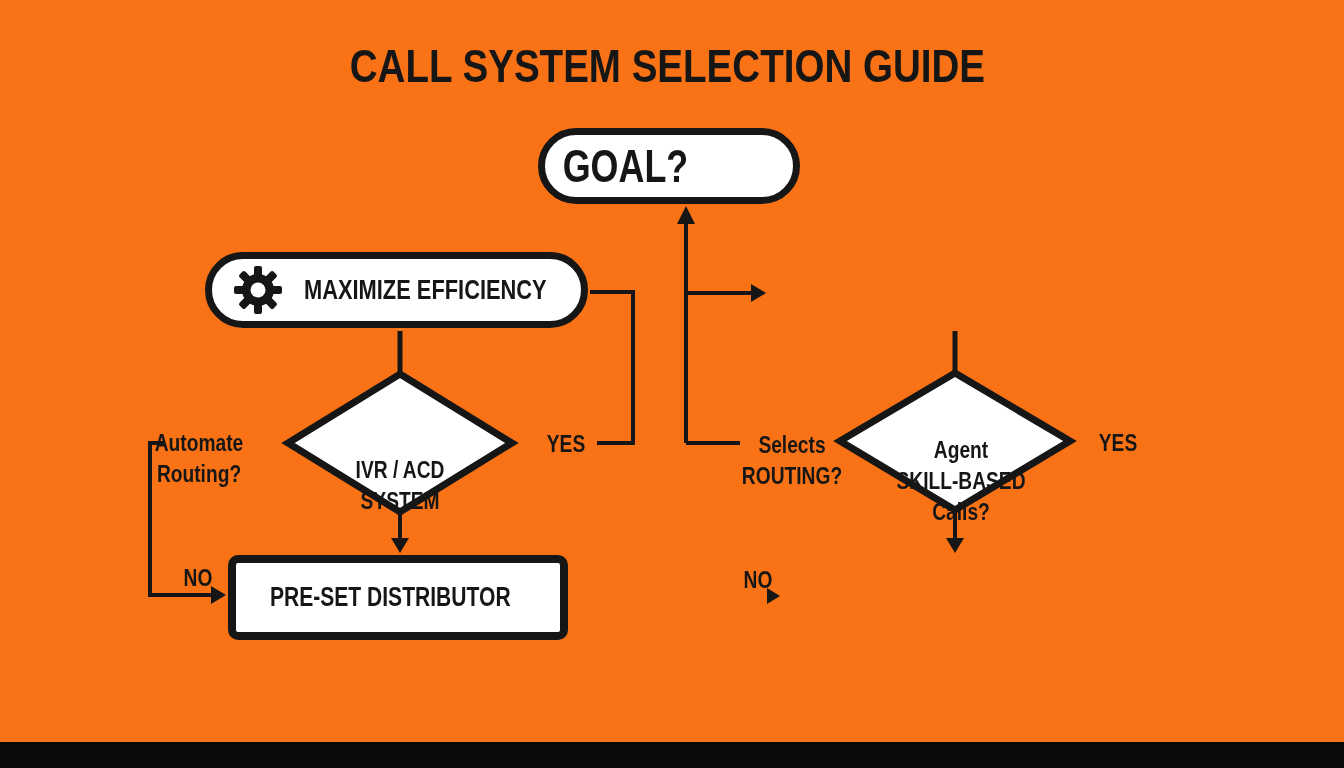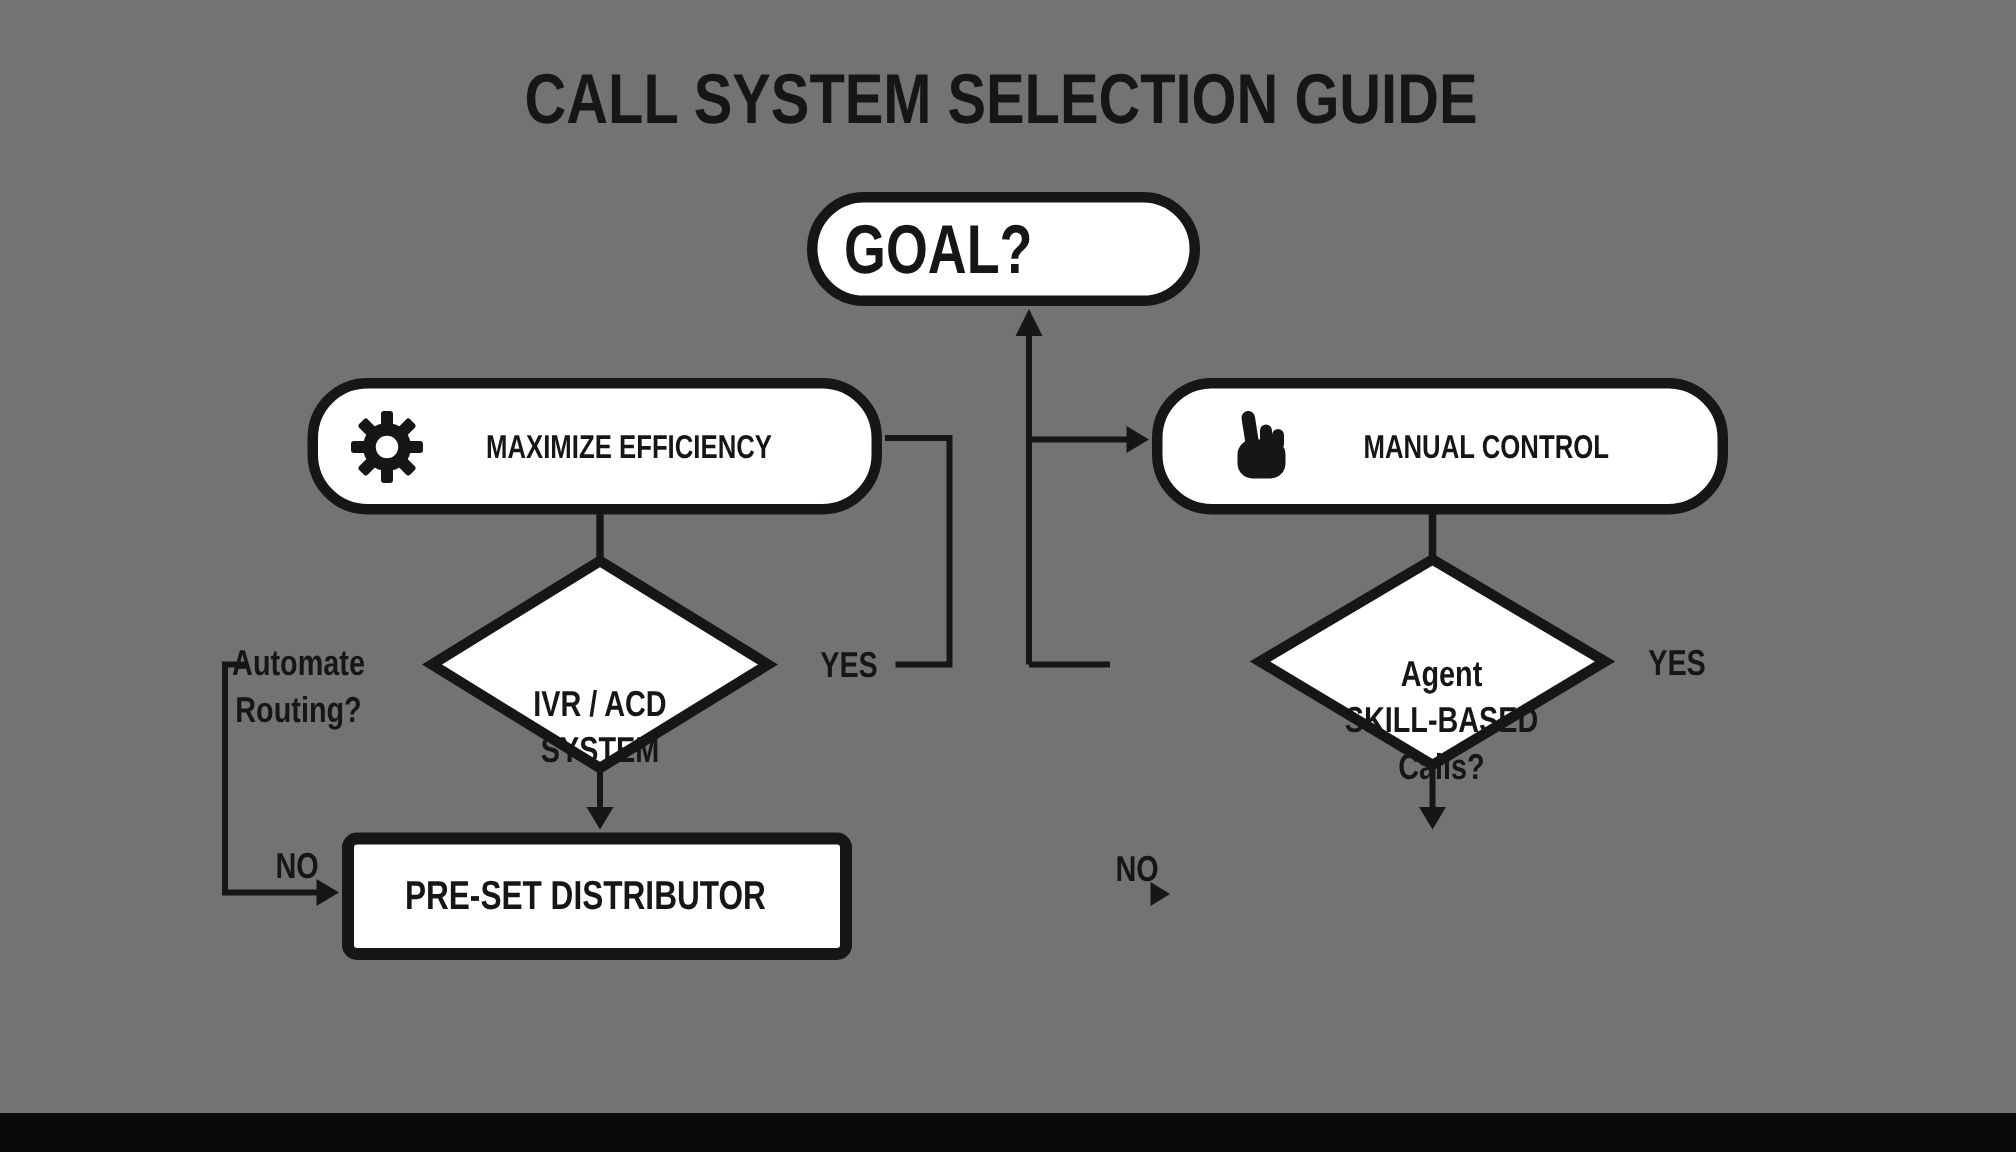--- a/index.html
+++ b/index.html
@@ -2,21 +2,21 @@
 <html><head>
 <meta charset="utf-8">
 <style>
   * { margin: 0; padding: 0; box-sizing: border-box; }
   html, body { width: 1344px; height: 768px; }
   body { font-family: "Liberation Sans", sans-serif; }
 
   .canvas {
     position: relative;
     width: 1344px; height: 768px;
-    background: #737373;
+    background: #f97316;
     overflow: hidden;
     color: #161616;
   }
 
   .wires { position: absolute; left: 0; top: 0; width: 1344px; height: 768px; }
 
   .title {
     position: absolute;
     left: 0; top: 38px; width: 1334px;
     text-align: center;
@@ -43,24 +43,24 @@
   }
 
   .node-goal {
     left: 538px; top: 128px; width: 262px; height: 76px;
     border-radius: 38px;
     font-size: 46px; font-weight: 700;
   }
   .node-goal .cond { transform: scaleX(0.78); }
 
   .node-pill {
-    height: 91px;
+    height: 76px;
     border-radius: 40px;
     justify-content: flex-start;
-    font-size: 22px; font-weight: 700; gap: 20px;
+    font-size: 28px; font-weight: 700;
   }
   .node-maximize { left: 205px; top: 252px; width: 383px; padding-left: 21px; }
   .node-manual   { left: 768px; top: 252px; width: 384px; padding-left: 41px; }
   .node-pill .icon-wrap { flex: 0 0 auto; display: flex; align-items: center; }
   .node-pill .pill-label { margin-left: 21px; white-space: nowrap; }
   .node-pill .cond { transform: scaleX(0.78); }
 
   .node-rect {
     height: 85px;
     border-width: 8px;
@@ -165,55 +165,44 @@
           <circle cx="25" cy="26" r="16"></circle>
         </g>
         <circle cx="25" cy="26" r="7.5" fill="#ffffff"></circle>
       </svg>
     </span>
     <span class="pill-label">
       <span class="cond cond-left">MAXIMIZE EFFICIENCY</span>
     </span>
   </div>
 
-  <div class="node node-pill node-manual">
-    <span class="icon-wrap">
-      <svg width="52" height="54" viewBox="0 0 52 54">
-        <g fill="#161616">
-          <rect x="13" y="3" width="9" height="27" rx="4.5" transform="rotate(-9 17 16)"></rect>
-          <rect x="24" y="12" width="8" height="17" rx="4"></rect>
-          <rect x="32" y="15" width="8" height="14" rx="4"></rect>
-          <rect x="9" y="22" width="32" height="26" rx="10"></rect>
-        </g>
-      </svg>
-    </span>
-    <span class="pill-label">
-      <span class="cond cond-left">MANUAL CONTROL</span>
-    </span>
-  </div>
 
   <div class="diamond-label diamond-label-ivr">
     <span class="dline">IVR / ACD</span>
     <span class="dline">SYSTEM</span>
   </div>
 
   <div class="diamond-label diamond-label-skill">
     <span class="dline">Agent</span>
     <span class="dline">SKILL-BASED</span>
     <span class="dline">Calls?</span>
   </div>
 
   <div class="node node-rect node-preset">
     <span class="cond">PRE-SET DISTRIBUTOR</span>
   </div>
 
   <div class="edge-label lbl-automate">
     <span class="dline">Automate</span>
     <span class="dline">Routing?</span>
   </div>
+  <div class="edge-label lbl-selects">
+    <span class="dline">Selects</span>
+    <span class="dline">ROUTING?</span>
+  </div>
   <div class="edge-label lbl-yes-left">
     <span class="dline">YES</span>
   </div>
   <div class="edge-label lbl-yes-right">
     <span class="dline">YES</span>
   </div>
   <div class="edge-label lbl-no-left">
     <span class="dline">NO</span>
   </div>
   <div class="edge-label lbl-no-right">

